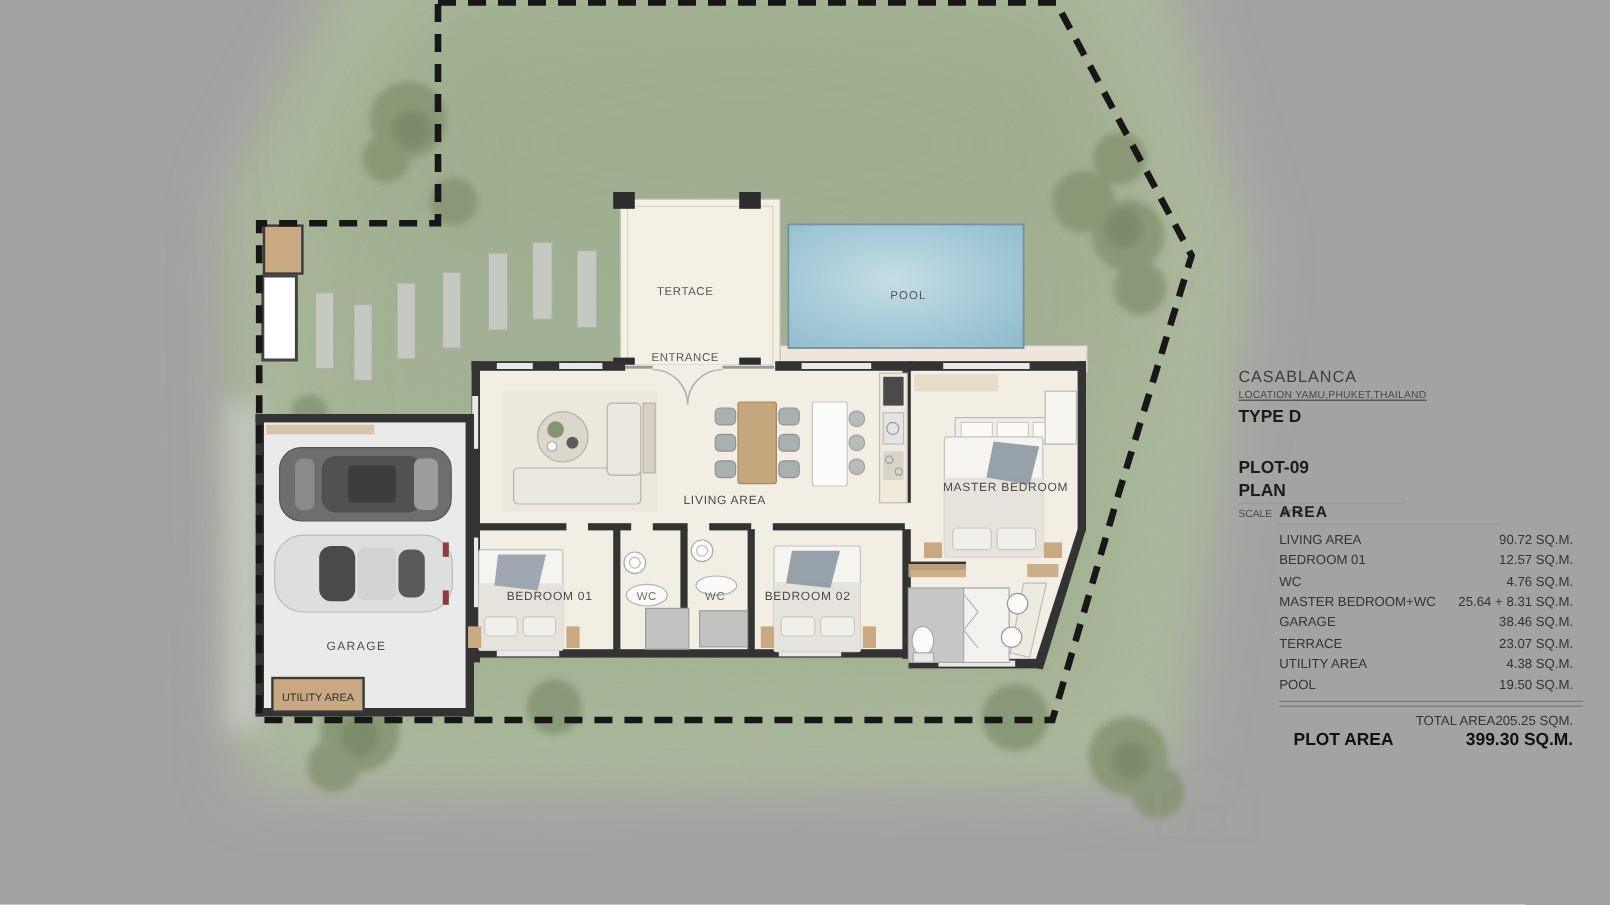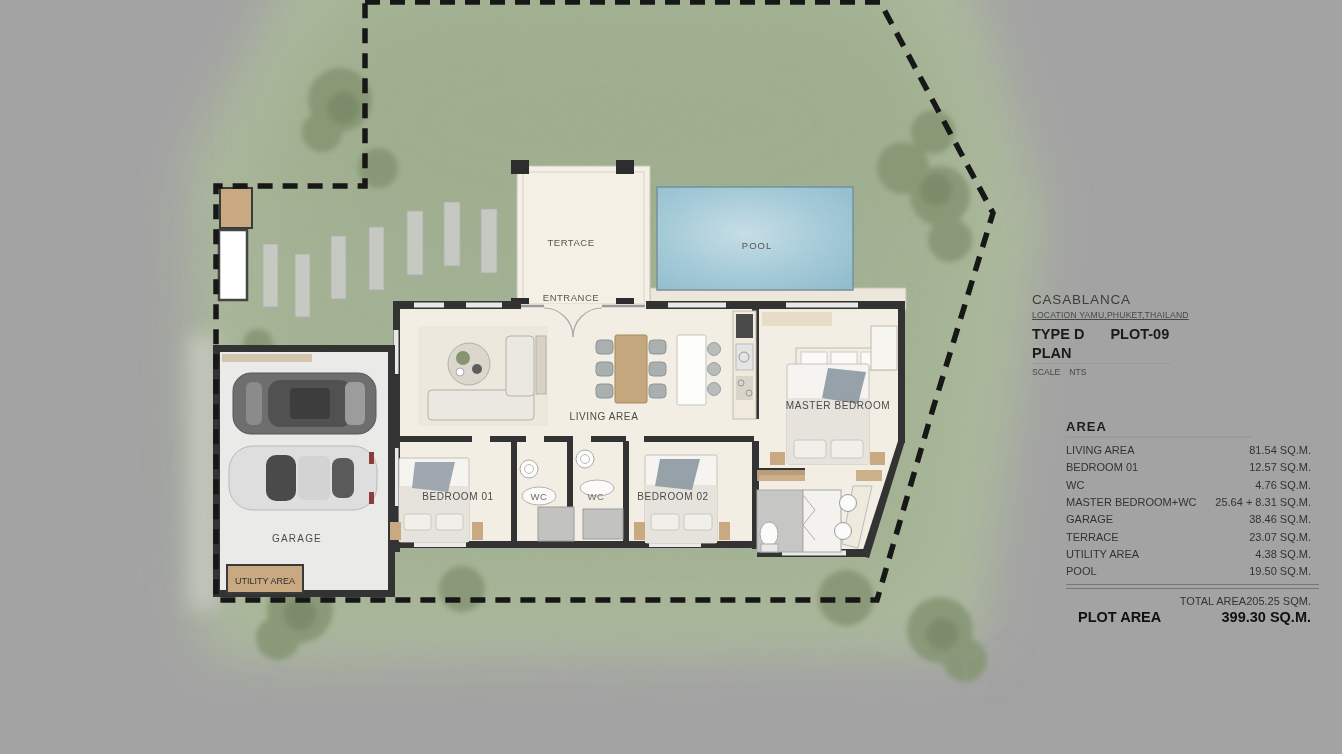--- a/index.html
+++ b/index.html
@@ -3,24 +3,24 @@
 <meta charset="utf-8">
 <style>
   html,body{margin:0;padding:0;background:#ffffff;}
   .canvas{position:relative;width:1342px;height:754px;overflow:hidden;background:#a3a3a3;
           font-family:"Liberation Sans","DejaVu Sans",sans-serif;}
   svg.plan{position:absolute;left:0;top:0;}
   svg text{font-family:"Liberation Sans","DejaVu Sans",sans-serif;}
   .lbl{fill:#4b4b4b;font-size:10px;letter-spacing:.6px;}
   .lbl-sm{fill:#555;font-size:9.5px;letter-spacing:.5px;}
 
-  .title-block{position:absolute;left:1032px;top:292px;width:270px;color:#3f3f3f;}
+  .title-block{position:absolute;left:1032px;top:306px;width:270px;color:#3f3f3f;}
   .tb-project{font-size:13.5px;letter-spacing:.8px;color:#3d3d3d;}
   .tb-location{font-size:8.6px;letter-spacing:.2px;color:#474747;margin-top:3px;text-decoration:underline;}
-  .tb-type-row{margin-top:6px;font-weight:bold;font-size:14.5px;color:#1b1b1b;display:flex;gap:26px;}
+  .tb-type-row{margin-top:6px;font-weight:bold;font-size:14.5px;color:#1b1b1b;display:flex;gap:26px;flex-direction:column;}
   .tb-plan{font-weight:bold;font-size:14.5px;color:#1b1b1b;margin-top:3px;}
   .tb-plan-rule{width:139px;height:1px;background:#9a9a9a;margin-top:2px;}
   .tb-scale{font-size:8.6px;color:#474747;margin-top:3px;display:flex;gap:9px;}
 
   .area-block{position:absolute;left:1066px;top:419px;width:256px;}
   .area-header{font-weight:bold;font-size:13px;letter-spacing:1px;color:#1e1e1e;}
   .area-rule{width:186px;height:1.5px;background:#9c9c9c;margin:2px 0 4px 0;}
   .arow{display:flex;justify-content:space-between;align-items:center;width:245px;
         height:17.3px;font-size:11px;color:#333;}
   .arow .av{text-align:right;}
@@ -331,21 +331,21 @@
     <span>NTS</span>
   </div>
 </div>
 
 <div class="area-block">
   <div class="area-header">AREA</div>
   <div class="area-rule"></div>
 
   <div class="arow">
         <span class="al">LIVING AREA</span>
-        <span class="av">81.54 SQ.M.</span>
+        <span class="av">90.72 SQ.M.</span>
       </div>
   <div class="arow">
         <span class="al">BEDROOM 01</span>
         <span class="av">12.57 SQ.M.</span>
       </div>
   <div class="arow">
         <span class="al">WC</span>
         <span class="av">4.76 SQ.M.</span>
       </div>
   <div class="arow">

